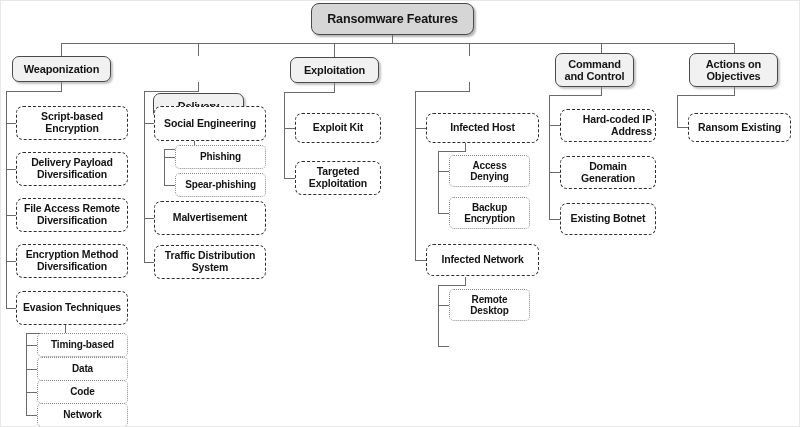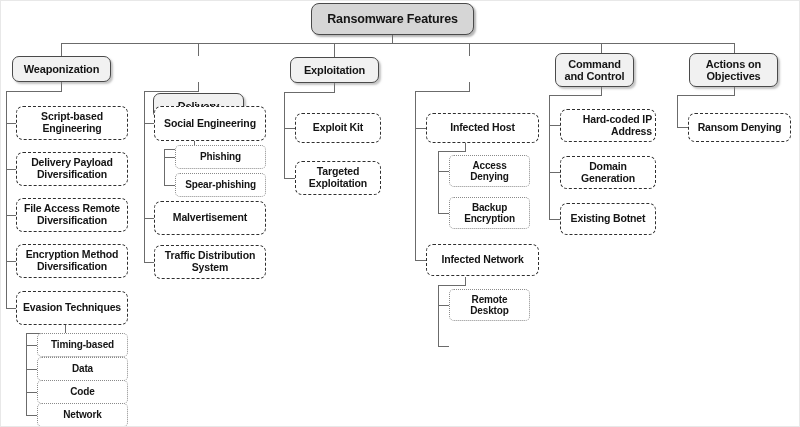--- a/index.html
+++ b/index.html
@@ -155,21 +155,21 @@
   <div class="ln h" style="left:676px; top:126px; width:11px;"></div>
 
   <div class="node n-root" style="left:310px; top:2px; width:163px; height:32px;">
     <span>Ransomware Features</span>
   </div>
 
   <div class="node n-l1" style="left:11px; top:55px; width:99px; height:26px;">
     <span>Weaponization</span>
   </div>
   <div class="node n-l2" style="left:15px; top:105px; width:112px; height:34px;">
-    <span>Script-based Engineering</span>
+    <span>Script-based Encryption</span>
   </div>
   <div class="node n-l2" style="left:15px; top:151px; width:112px; height:34px;">
     <span>Delivery Payload Diversification</span>
   </div>
   <div class="node n-l2" style="left:15px; top:197px; width:112px; height:34px;">
     <span>File Access Remote Diversification</span>
   </div>
   <div class="node n-l2" style="left:15px; top:243px; width:112px; height:34px;">
     <span>Encryption Method Diversification</span>
   </div>
@@ -244,16 +244,16 @@
     <span>Domain Generation</span>
   </div>
   <div class="node n-l2" style="left:559px; top:202px; width:96px; height:32px;">
     <span>Existing Botnet</span>
   </div>
 
   <div class="node n-l1" style="left:688px; top:52px; width:89px; height:34px;">
     <span>Actions on Objectives</span>
   </div>
   <div class="node n-l2" style="left:687px; top:112px; width:103px; height:29px;">
-    <span>Ransom Denying</span>
+    <span>Ransom Existing</span>
   </div>
 
 </div>
 
 </body></html>

